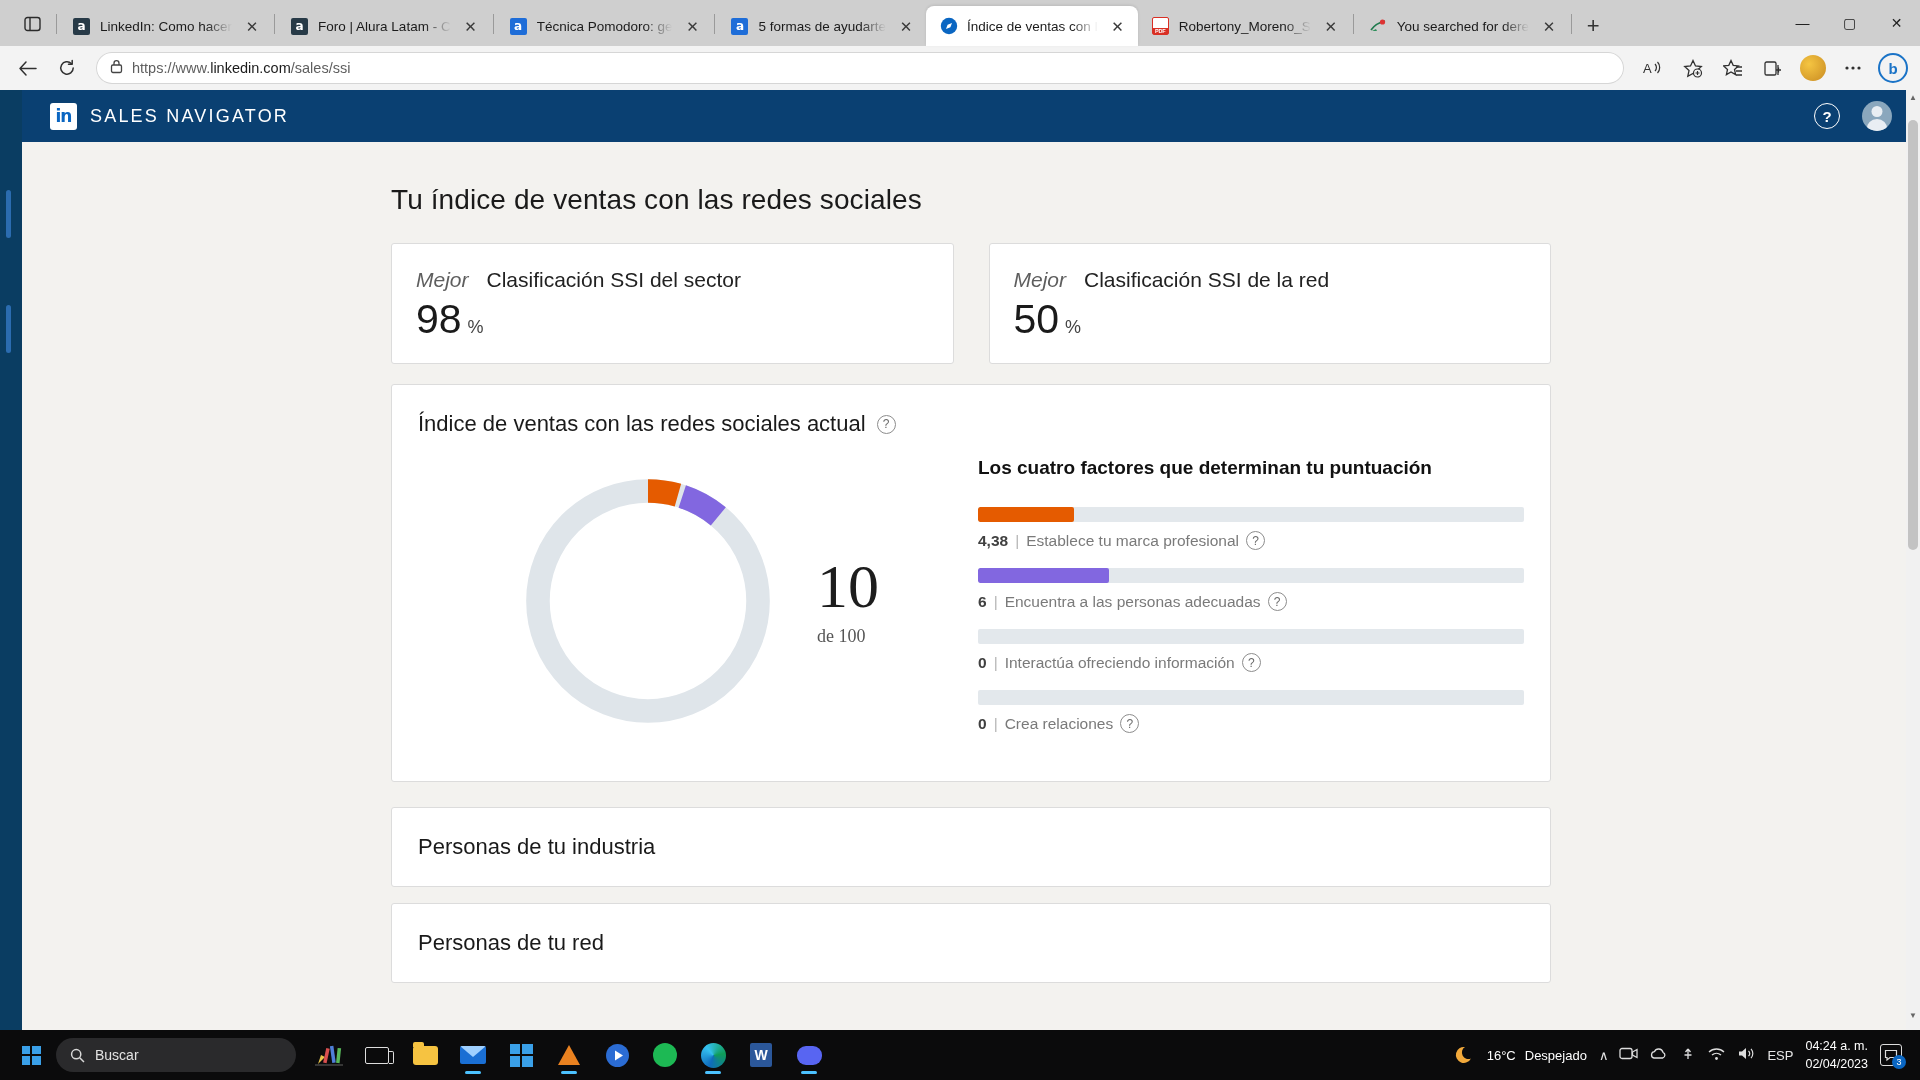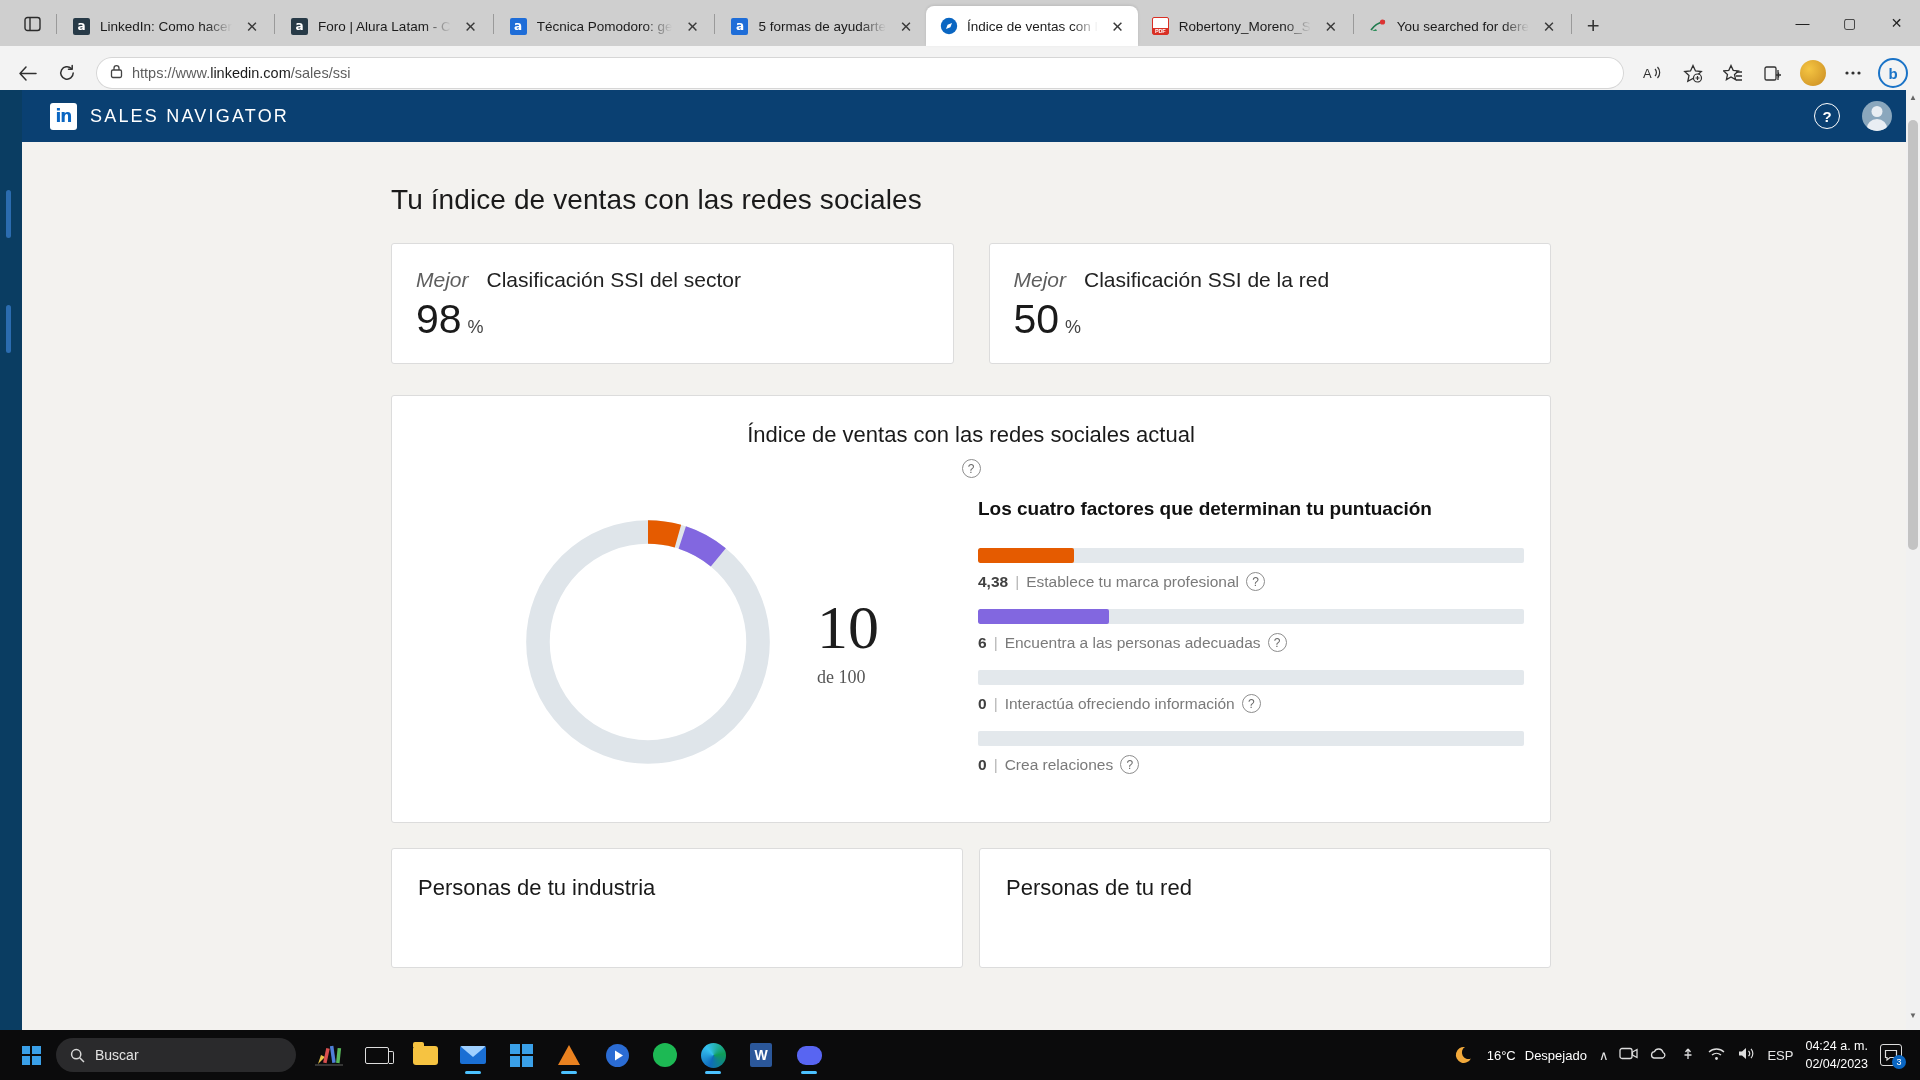--- a/index.html
+++ b/index.html
@@ -45,21 +45,21 @@
   .wc { width: 47px; height: 46px; display: flex; align-items: center; justify-content: center; color: #222; font-size: 14px; }
 
   
   .fav-alura { width: 17px; height: 17px; background: #273a47; color: #fff; border-radius: 2px;
     font-size: 12px; font-weight: bold; display: flex; align-items: center; justify-content: center; font-family: "DejaVu Sans", sans-serif; }
   .fav-alura.blue { background: #1e6dd8; }
   .fav-pdf { width: 17px; height: 18px; background: #fff; border: 1.6px solid #d93025; border-radius: 2px; position: relative; }
   .fav-pdf::after { content: "PDF"; position: absolute; left: 0; right: 0; bottom: 0px; text-align: center;
     font-size: 5.5px; color: #fff; background: #d93025; font-weight: bold; letter-spacing: -.2px; }
 
-  .toolbar { height: 44px; background: #f3f3f3; display: flex; align-items: flex-start; padding: 11px 8px; gap: 2px; }
+  .toolbar { height: 44px; background: #f3f3f3; display: flex; align-items: center; padding: 11px 8px; gap: 2px; }
   .tb-btn { width: 38px; height: 32px; display: flex; align-items: center; justify-content: center; border-radius: 4px; color: #303030; }
   .omnibox {
     flex: 1 1 auto; height: 32px; background: #fff; border-radius: 16px; display: flex; align-items: center;
     padding: 0 10px 0 14px; margin: 0 8px; gap: 9px; box-shadow: inset 0 0 0 1px #d6d6d6;
   }
   .omni-url { font-size: 14.5px; color: #5e5e5e; white-space: nowrap; }
   .omni-url b { color: #1b1b1b; font-weight: 400; }
   .tb-right { display: flex; align-items: center; gap: 2px; }
   .profile-pic { width: 26px; height: 26px; border-radius: 50%;
     background: radial-gradient(circle at 35% 35%, #f5c542, #c98b22); }
@@ -88,50 +88,50 @@
   .li-avatar::after { content:""; position:absolute; left:50%; top:18px; width:21px; height:16px; border-radius:11px 11px 0 0;
     background:#e9eef3; transform: translateX(-50%); }
 
   .content { padding: 42px 0 0 0; }
   .wrap { width: 1160px; margin: 0 auto; }
 
   h1.page-title { font-size: 28px; font-weight: 400; color: #1a1a1a; margin-bottom: 27px; letter-spacing: .1px; }
 
   .card { background: #fff; border: 1px solid #dcdcdc; border-radius: 3px; }
 
-  .rank-row { display: flex; gap: 35px; margin-bottom: 31px; }
+  .rank-row { display: flex; gap: 35px; margin-bottom: 20px; }
   .rank-card { flex: 1 1 0; padding: 24px 24px 22px 24px; }
   .rank-head { display: flex; align-items: baseline; gap: 18px; }
   .rank-mejor { font-size: 21px; font-style: italic; color: #5e5e5e; }
   .rank-label { font-size: 21px; color: #222; }
   .rank-value { font-size: 41px; color: #1a1a1a; margin-top: 6px; line-height: 1.05; }
   .rank-pct { font-size: 18px; color: #444; margin-left: 6px; }
 
   .ssi-card { padding: 26px 26px 30px 26px; margin-bottom: 25px; }
-  .ssi-title { font-size: 22px; color: #1a1a1a; display: flex; align-items: center; gap: 11px; flex-direction: column; }
+  .ssi-title { font-size: 22px; color: #1a1a1a; display: flex; align-items: center; gap: 11px; }
   .qmark { width: 19px; height: 19px; border-radius: 50%; border: 1.4px solid #8d8d8d; color: #6b6b6b;
     font-size: 12px; display: inline-flex; align-items: center; justify-content: center; flex: 0 0 19px;
     font-family: "Liberation Sans", sans-serif; }
   .ssi-body { display: flex; margin-top: 14px; }
   .ssi-left { width: 560px; flex: 0 0 560px; display: flex; align-items: center; justify-content: center; gap: 10px; }
   .donut-wrap { position: relative; width: 262px; height: 262px; }
   .score { margin-left: 28px; text-align: left; font-family: Liberation Serif, serif; }
   .score-num { font-size: 62px; color: #1d1d1d; font-weight: 300; line-height: 1; }
   .score-of { font-size: 18px; color: #555; margin-top: 9px; }
 
   .ssi-right { flex: 1 1 auto; padding-top: 6px; }
   .factors-title { font-size: 19px; font-weight: bold; color: #111; margin-bottom: 28px; }
   .factor { margin-bottom: 18px; }
   .track { height: 15px; background: #e3e8ec; border-radius: 2px; overflow: hidden; }
   .fill { height: 100%; border-radius: 2px; }
   .flabel { margin-top: 9px; font-size: 15.5px; color: #7a7a7a; display: flex; align-items: center; gap: 7px; }
   .flabel b { color: #404040; font-weight: bold; }
   .fsep { color: #b5b5b5; }
 
-  .bottom-row { display: flex; gap: 16px; }
+  .bottom-row { display: flex; gap: 16px; flex-direction: column; }
   .bottom-card { flex: 1 1 0; padding: 26px; height: 120px; }
   .bottom-title { font-size: 22px; color: #1a1a1a; }
 
   
   .pscroll { position: absolute; right: 0; top: 0; width: 14px; height: 100%; background: #f1f1f1; }
   .pscroll .thumb { position: absolute; left: 2px; width: 10px; background: #c3c3c3; border-radius: 5px; top: 30px; height: 430px; }
   .pscroll .arr { position: absolute; left: 0; width: 14px; height: 16px; color: #666; font-size: 8px; text-align: center; }
 
   
   .taskbar { height: 50px; background: #0b0b0c; display: flex; align-items: center; padding: 0 10px; color: #fff; }

